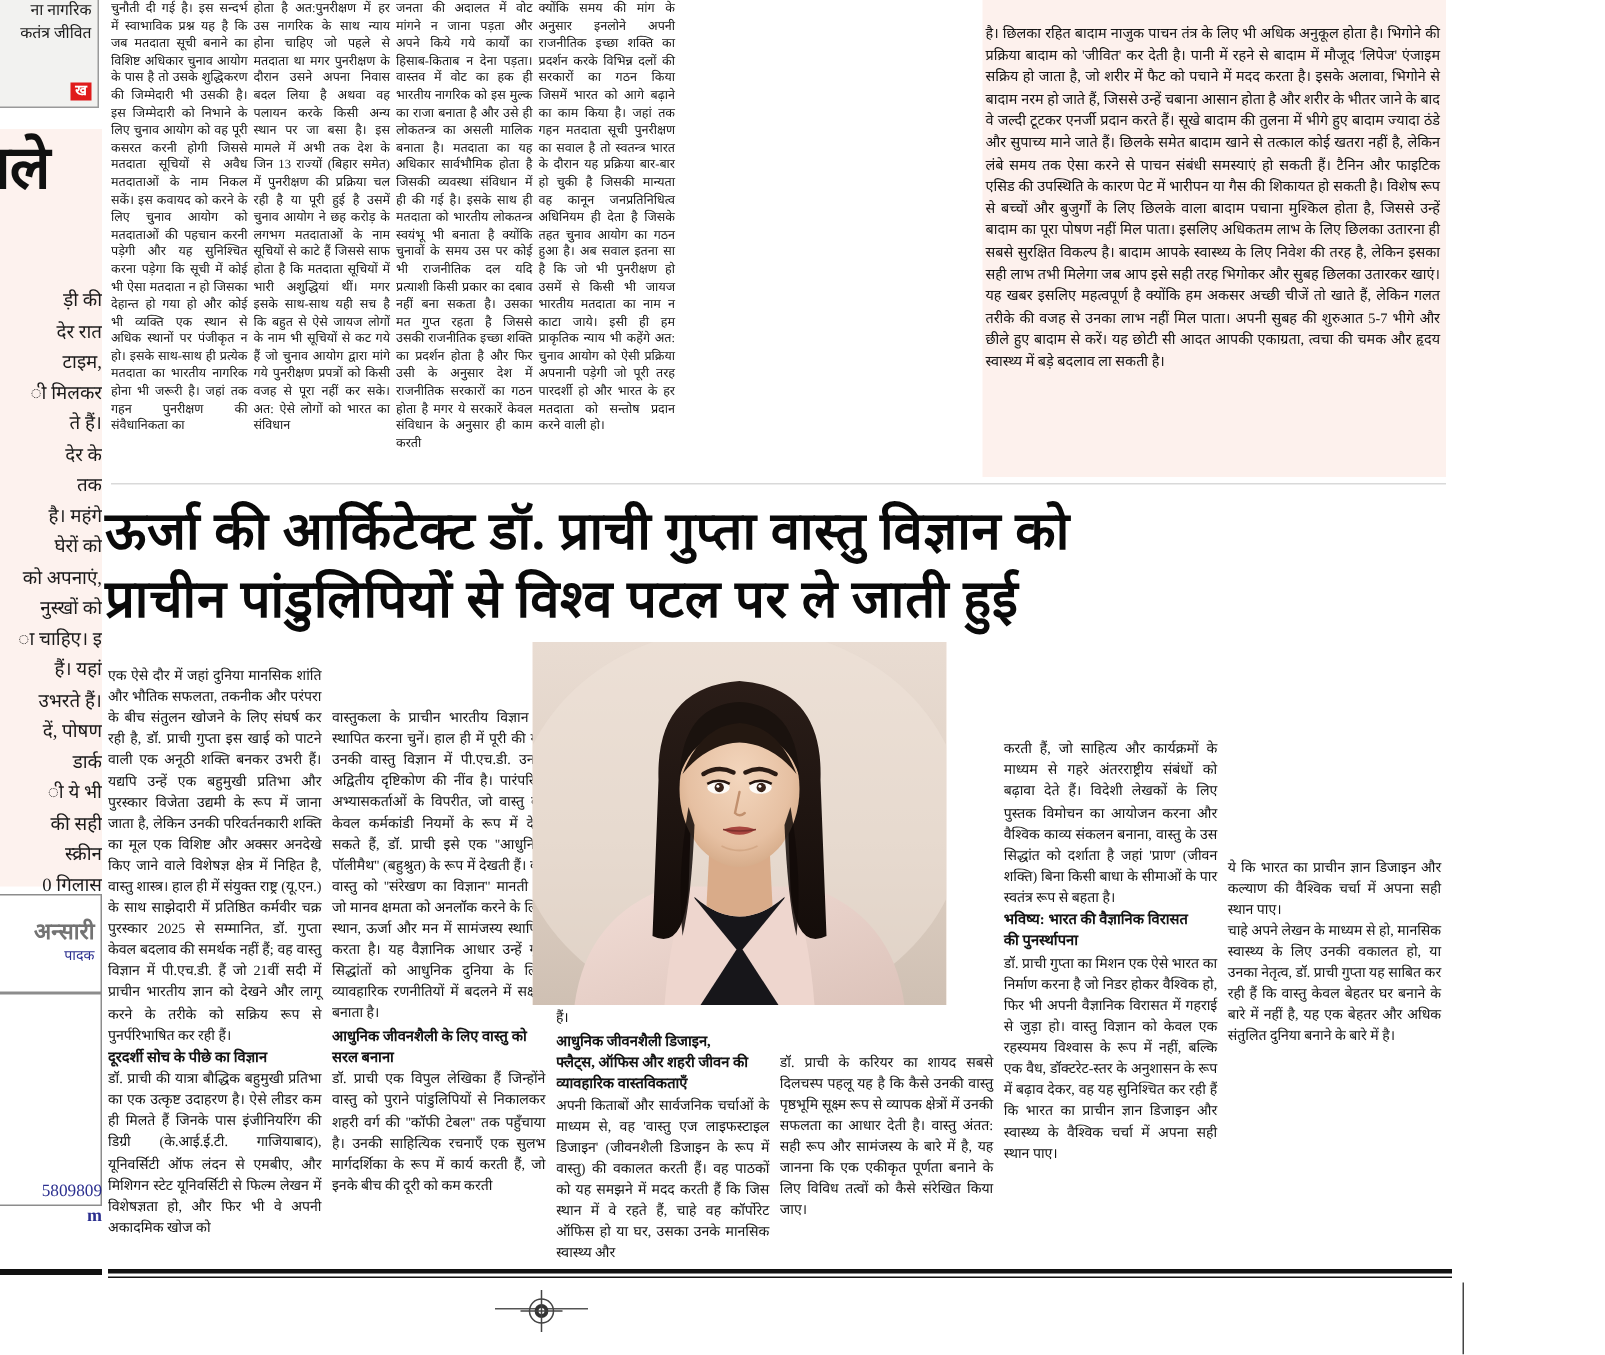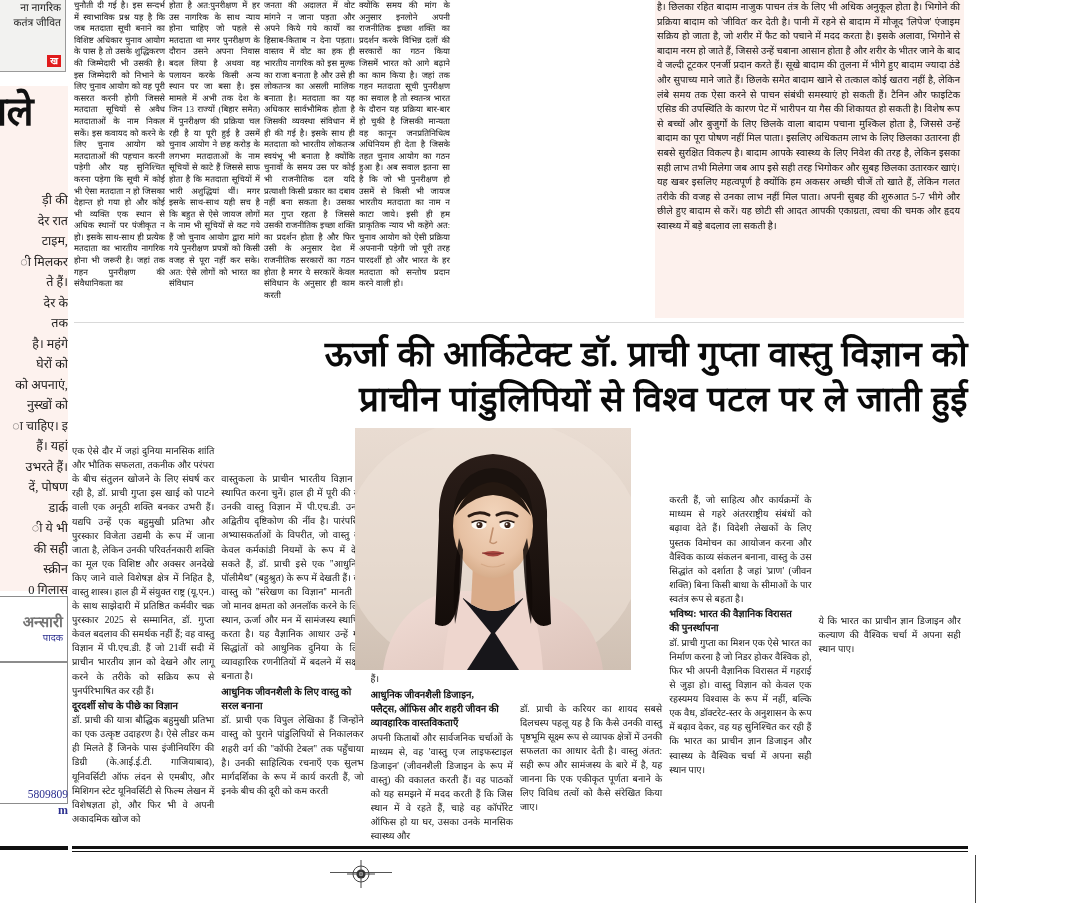--- a/index.html
+++ b/index.html
@@ -86,36 +86,36 @@
     width:95px;flex:0 0 95px;
     font-size:8.4px;line-height:11.6px;
     text-align:justify;text-justify:inter-word;
     padding:0 4px 0 0;box-sizing:border-box;
     overflow:hidden;color:#141414;
     word-spacing:0.5px;
   }
   .tcol p{margin:0;}
   .topright{
     position:absolute;left:655px;top:0;width:309px;height:318px;
-    background:#fdf1ed;box-sizing:border-box;padding:0 4px 0 2px;
+    background:#fdf1ed;box-sizing:border-box;padding:16px 4px 0 2px;
     font-size:9.6px;line-height:14.6px;text-align:justify;
     overflow:hidden;color:#141414;
   }
   .topright p{margin:0;}
 
   
   .sep-top{
     position:absolute;left:74px;top:322px;width:890px;height:0;
     border-top:1px solid #d9d9d9;
   }
 
   
   .headline{
     position:absolute;left:70px;top:332px;width:898px;height:90px;
-    text-align:right;
+    text-align:left;
   }
   .headline .hl{
     font-size:35px;line-height:45px;font-weight:bold;color:#0a0a0a;
     letter-spacing:0.5px;white-space:nowrap;
   }
 
   
   .feature{position:absolute;left:72px;top:428px;width:896px;height:414px;}
   .fcols{display:flex;height:100%;align-items:center;}
   .fcol{
@@ -262,20 +262,21 @@
         <div class="fcol under-photo">
           <p>डॉ. प्राची के करियर का शायद सबसे दिलचस्प पहलू यह है कि कैसे उनकी वास्तु पृष्ठभूमि सूक्ष्म रूप से व्यापक क्षेत्रों में उनकी सफलता का आधार देती है। वास्तु अंतत: सही रूप और सामंजस्य के बारे में है, यह जानना कि एक एकीकृत पूर्णता बनाने के लिए विविध तत्वों को कैसे संरेखित किया जाए।</p>
         </div>
         <div class="fcol">
           <p>करती हैं, जो साहित्य और कार्यक्रमों के माध्यम से गहरे अंतरराष्ट्रीय संबंधों को बढ़ावा देते हैं। विदेशी लेखकों के लिए पुस्तक विमोचन का आयोजन करना और वैश्विक काव्य संकलन बनाना, वास्तु के उस सिद्धांत को दर्शाता है जहां 'प्राण' (जीवन शक्ति) बिना किसी बाधा के सीमाओं के पार स्वतंत्र रूप से बहता है।</p>
           <span class="sub">भविष्य: भारत की वैज्ञानिक विरासत की पुनर्स्थापना</span>
           <p>डॉ. प्राची गुप्ता का मिशन एक ऐसे भारत का निर्माण करना है जो निडर होकर वैश्विक हो, फिर भी अपनी वैज्ञानिक विरासत में गहराई से जुड़ा हो। वास्तु विज्ञान को केवल एक रहस्यमय विश्वास के रूप में नहीं, बल्कि एक वैध, डॉक्टरेट-स्तर के अनुशासन के रूप में बढ़ाव देकर, वह यह सुनिश्चित कर रही हैं कि भारत का प्राचीन ज्ञान डिजाइन और स्वास्थ्य के वैश्विक चर्चा में अपना सही स्थान पाए।</p>
         </div>
         <div class="fcol">
           <p>ये कि भारत का प्राचीन ज्ञान डिजाइन और कल्याण की वैश्विक चर्चा में अपना सही स्थान पाए।</p>
+          <p>चाहे अपने लेखन के माध्यम से हो, मानसिक स्वास्थ्य के लिए उनकी वकालत हो, या उनका नेतृत्व, डॉ. प्राची गुप्ता यह साबित कर रही हैं कि वास्तु केवल बेहतर घर बनाने के बारे में नहीं है, यह एक बेहतर और अधिक संतुलित दुनिया बनाने के बारे में है।</p>
         </div>
       </div>
   </div>
 
   <div class="photo">
     <svg viewBox="0 0 276 242" preserveAspectRatio="xMidYMid slice">
       <defs>
         <linearGradient id="bgwall" x1="0" y1="0" x2="0" y2="1">
           <stop offset="0%" stop-color="#e9dcd2"></stop>
           <stop offset="55%" stop-color="#ded0c4"></stop>

